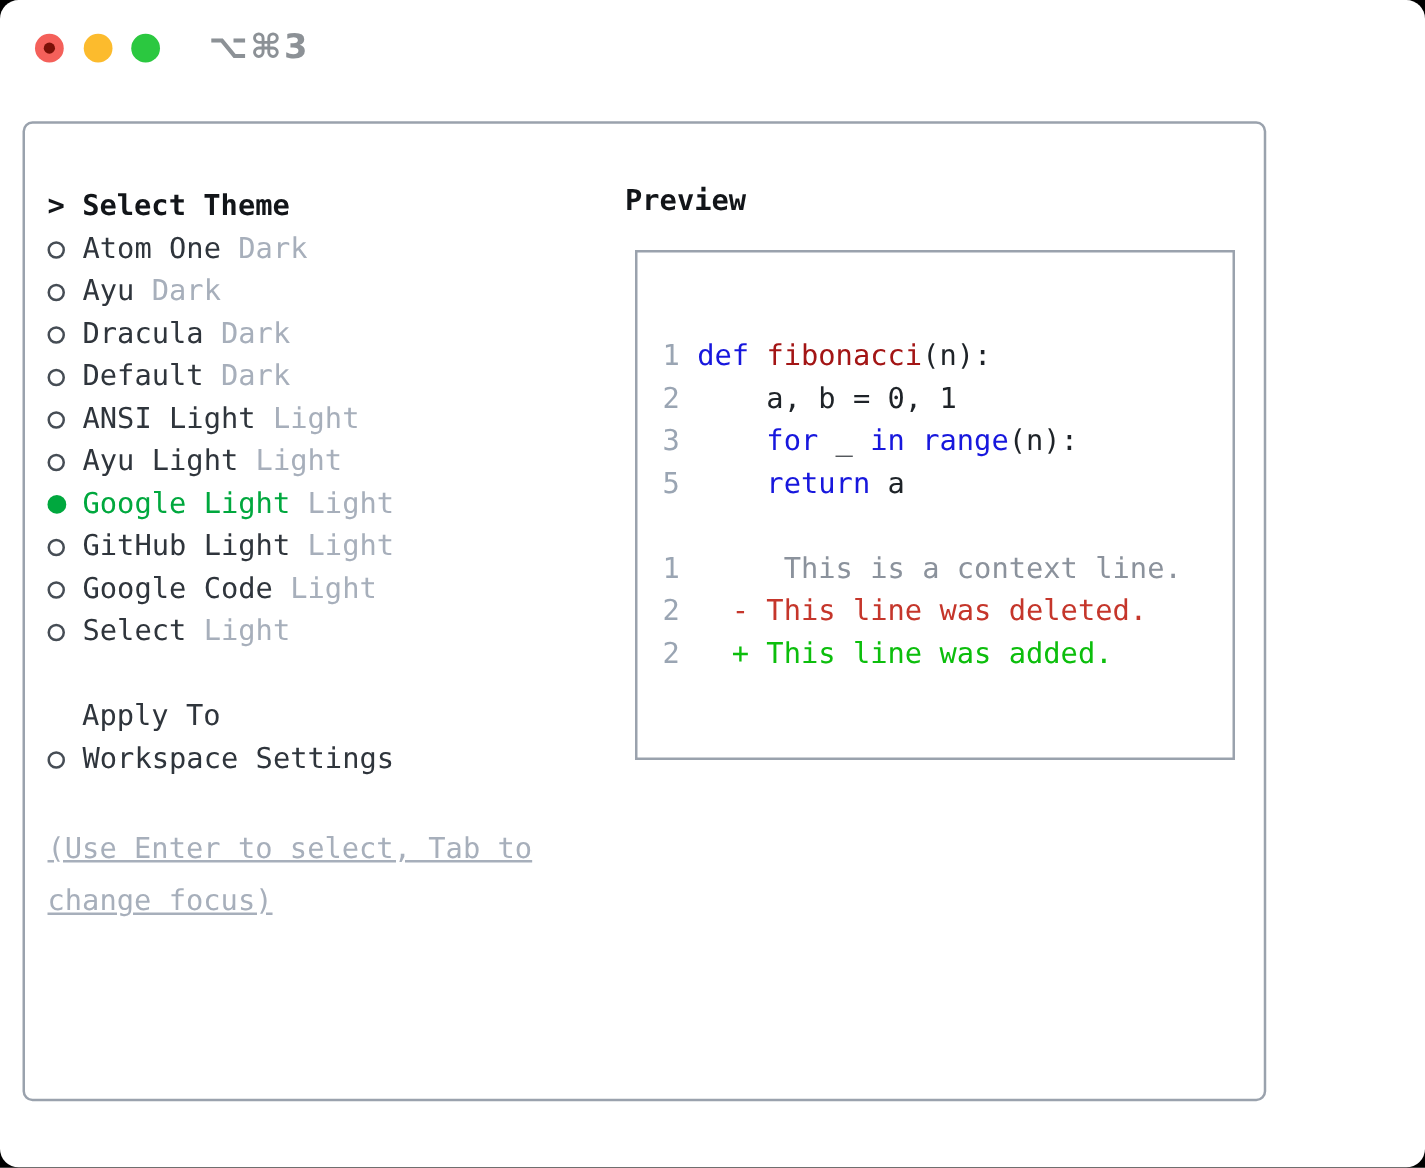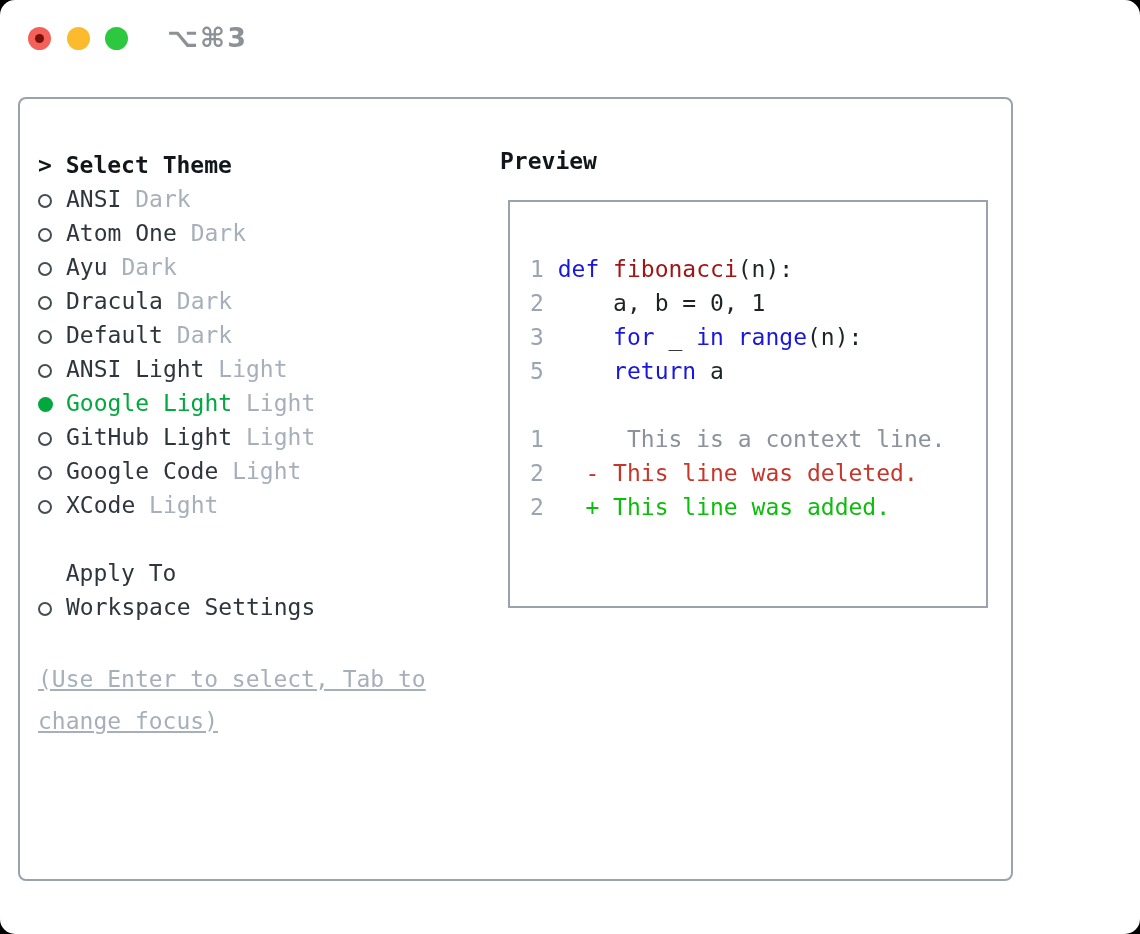--- a/index.html
+++ b/index.html
@@ -43,21 +43,21 @@
     width:406px;line-height:42px;color:var(--muted);
     white-space:normal;
     text-decoration:underline;
   }
   
   .preview-title{position:absolute;left:500px;top:148px;font-weight:bold;color:var(--title);}
   .preview-box{
     position:absolute;left:508px;top:200px;width:480px;height:408px;
     border:2px solid var(--border);box-sizing:border-box;background:#fff;
   }
-  .preview-code{padding:16px 0 0 20px;}
+  .preview-code{padding:32px 0 0 20px;}
   .cline{height:34px;line-height:34px;white-space:pre;}
   .ln{color:var(--ln);}
   .kw{color:var(--kw);}
   .fn{color:var(--fn);}
   .pl{color:var(--plain);}
   .ctx{color:var(--ctx);}
   .del{color:var(--del);}
   .add{color:var(--add);margin-top:10px;}
 </style>
 </head>
@@ -72,30 +72,30 @@
     <div class="light yellow"></div>
     <div class="light green"></div>
     <div class="shortcut">⌥⌘3</div>
   </div>
 
   <div class="main-box"></div>
 
   <div class="theme-panel">
     <div class="row panel-title"><span>&gt; </span><span>Select Theme</span></div>
     <div>
-        <div class="row"><span class="radio"></span><span class="tname">ANSI</span><span class="variant"> Dark</span></div>
         <div class="row"><span class="radio"></span><span class="tname">Atom One</span><span class="variant"> Dark</span></div>
         <div class="row"><span class="radio"></span><span class="tname">Ayu</span><span class="variant"> Dark</span></div>
         <div class="row"><span class="radio"></span><span class="tname">Dracula</span><span class="variant"> Dark</span></div>
         <div class="row"><span class="radio"></span><span class="tname">Default</span><span class="variant"> Dark</span></div>
         <div class="row"><span class="radio"></span><span class="tname">ANSI Light</span><span class="variant"> Light</span></div>
+        <div class="row"><span class="radio"></span><span class="tname">Ayu Light</span><span class="variant"> Light</span></div>
         <div class="row"><span class="radio sel"></span><span class="tname green">Google Light</span><span class="variant"> Light</span></div>
         <div class="row"><span class="radio"></span><span class="tname">GitHub Light</span><span class="variant"> Light</span></div>
         <div class="row"><span class="radio"></span><span class="tname">Google Code</span><span class="variant"> Light</span></div>
-        <div class="row"><span class="radio"></span><span class="tname">XCode</span><span class="variant"> Light</span></div>
+        <div class="row"><span class="radio"></span><span class="tname">Select</span><span class="variant"> Light</span></div>
       </div>
     <div class="row"> </div>
     <div class="row indent">Apply To</div>
     <div>
         <div class="row"><span class="radio"></span><span class="tname">Workspace Settings</span></div>
       </div>
     <div class="row"> </div>
     <div class="hint">(Use Enter to select, Tab to change focus)</div>
   </div>
 

